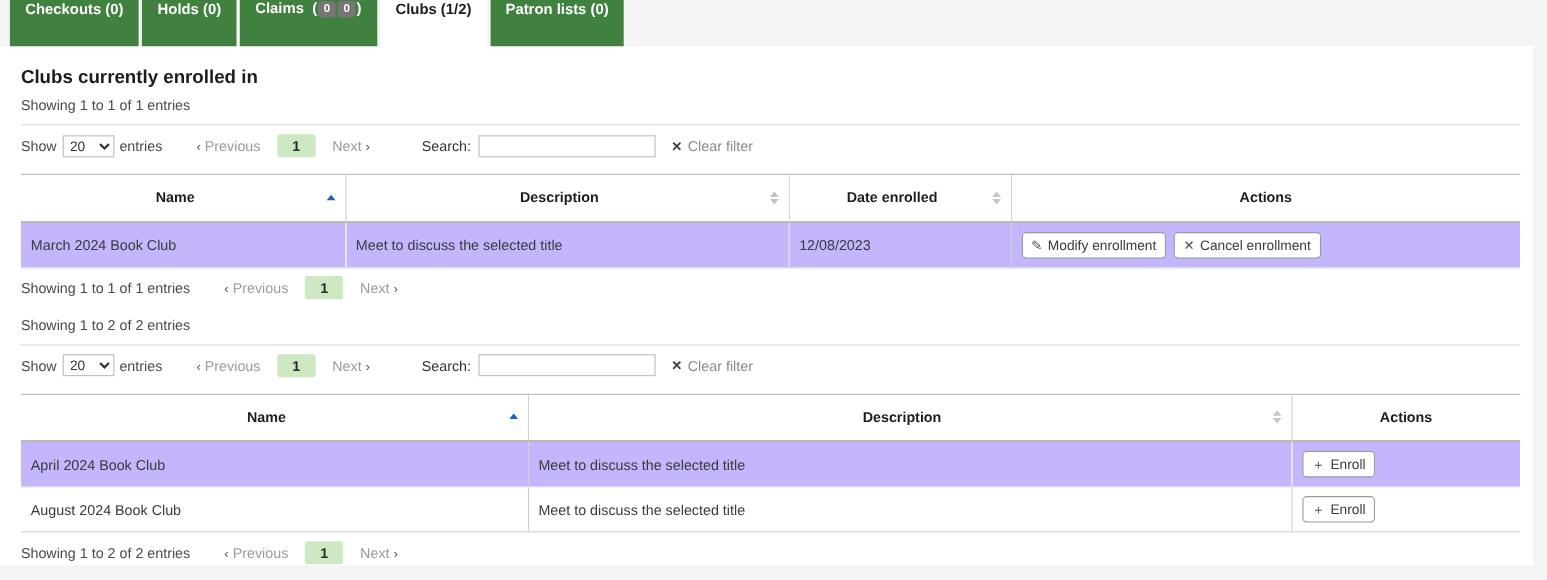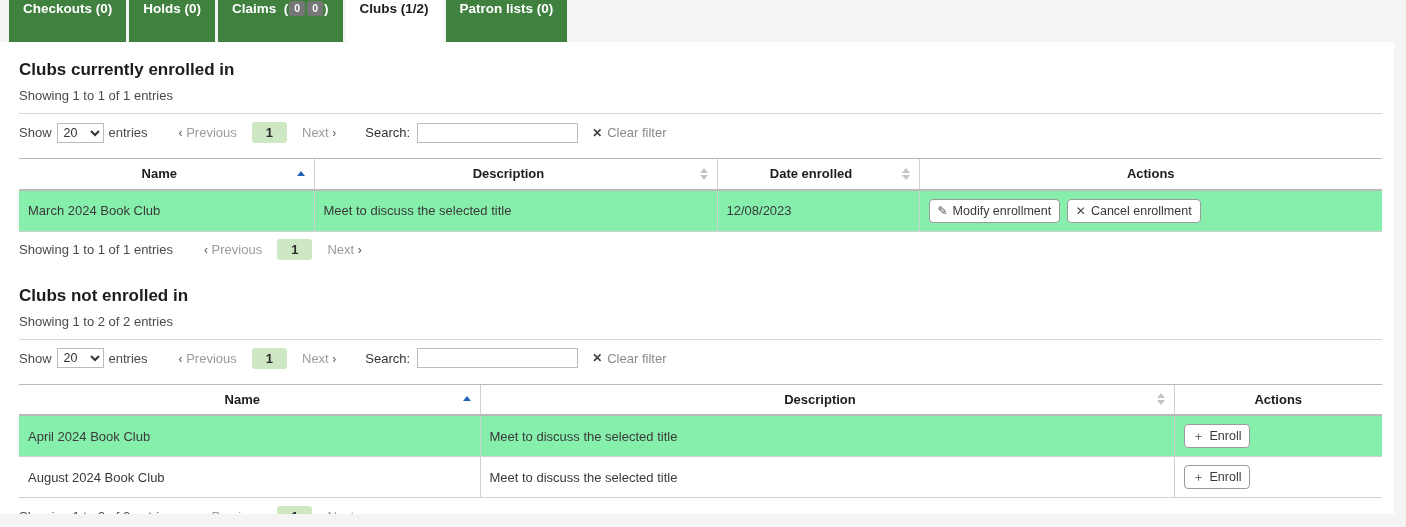--- a/index.html
+++ b/index.html
@@ -116,21 +116,21 @@
     font-weight: bold;
     padding: 3px 14px;
     border-radius: 3px;
     margin: 0 6px;
     font-size: 13px;
     cursor: pointer;
   }
   .chev { font-size: 12px; color: #555; }
   .search-block {
     display: flex; align-items: center; gap: 7px;
-    margin-left: 20px;
+    margin-left: 38px;
   }
   .search-block label { color: #333; font-size: 13px; }
   .search-block input {
     width: 161px; height: 20px;
     border: 1px solid #bcbcbc;
     background: #fff;
     font-family: "Liberation Sans", sans-serif;
     font-size: 12.5px;
     padding: 1px 4px;
   }
@@ -153,21 +153,21 @@
   }
   table.dt th {
     background: #ffffff;
     border-top: 1px solid #b9b9b9;
     border-bottom: 2px solid #b9b9b9;
     border-left: 1px solid #d0d0d0;
     font-size: 13px;
     font-weight: bold;
     color: #1c1c1c;
     text-align: center;
-    height: 31px;
+    height: 43px;
     padding: 0 22px 0 8px;
     position: relative;
     cursor: pointer;
     white-space: nowrap;
     overflow: hidden;
   }
   table.dt th:first-child { border-left: none; }
   table.dt th.nosort { cursor: default; padding-right: 8px; }
   .sort-ind {
     position: absolute;
@@ -192,21 +192,21 @@
     font-size: 13px;
     color: #3a3a3a;
     padding: 8px 9px;
     height: 34px;
     vertical-align: middle;
     overflow: hidden;
     text-overflow: ellipsis;
     white-space: nowrap;
   }
   table.dt td:first-child { border-left: none; }
-  table.dt tbody tr.odd td { background: #86efac; }
+  table.dt tbody tr.odd td { background: #c4b5fd; }
   table.dt tbody tr.even td { background: #ffffff; }
   td.actions { padding: 5px 9px; }
 
   .btn {
     display: inline-flex;
     align-items: center;
     gap: 5px;
     border: 1px solid #9a9a9a;
     border-radius: 4px;
     background: #ffffff;
@@ -334,21 +334,20 @@
 
   <div class="foot-bar">
     <span class="showing">Showing 1 to 1 of 1 entries</span>
     <div class="pager">
       <span class="pg-btn"><span class="chev">‹</span> <span>Previous</span></span>
       <span class="pg-num">1</span>
       <span class="pg-btn"><span>Next</span> <span class="chev">›</span></span>
     </div>
   </div>
 
-  <h2 class="section-title sec2">Clubs not enrolled in</h2>
   <div class="showing-top">Showing 1 to 2 of 2 entries</div>
 
   <div class="controls">
     <div class="len-block">
       <span>Show</span>
       <select>
         <option>10</option>
         <option selected="">20</option>
         <option>50</option>
         <option>100</option>

